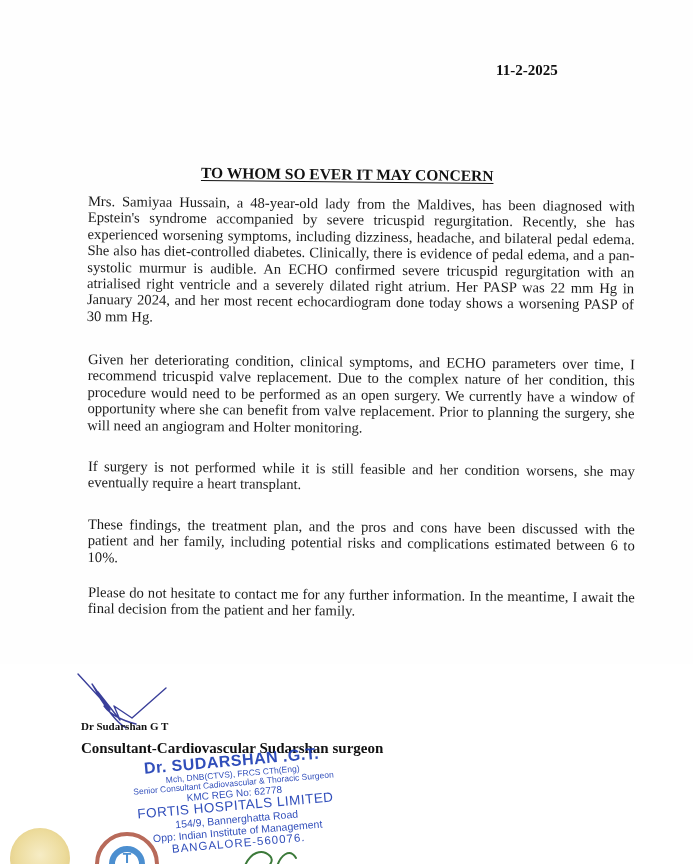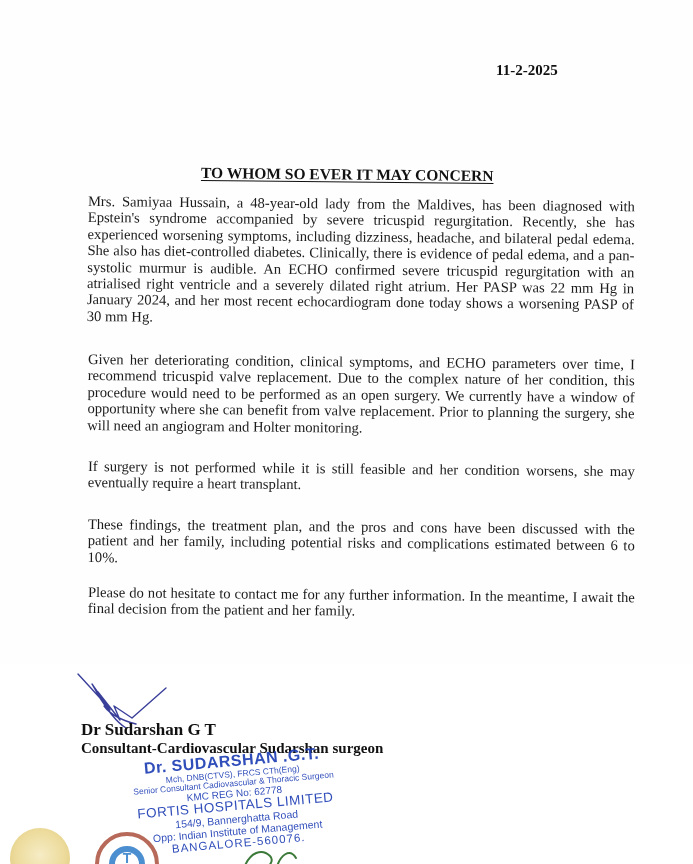--- a/index.html
+++ b/index.html
@@ -63,21 +63,21 @@
       left: 70px;
       top: 670px;
       width: 110px;
       height: 60px;
     }
     .sig-name {
       position: absolute;
       left: 81px;
       top: 720px;
       font-weight: bold;
-      font-size: 17px;
+      font-size: 11px;
       color: #111;
       text-align: center;
     }
     .sig-title {
       position: absolute;
       left: 81px;
       top: 740px;
       font-weight: bold;
       font-size: 15px;
       color: #111;

